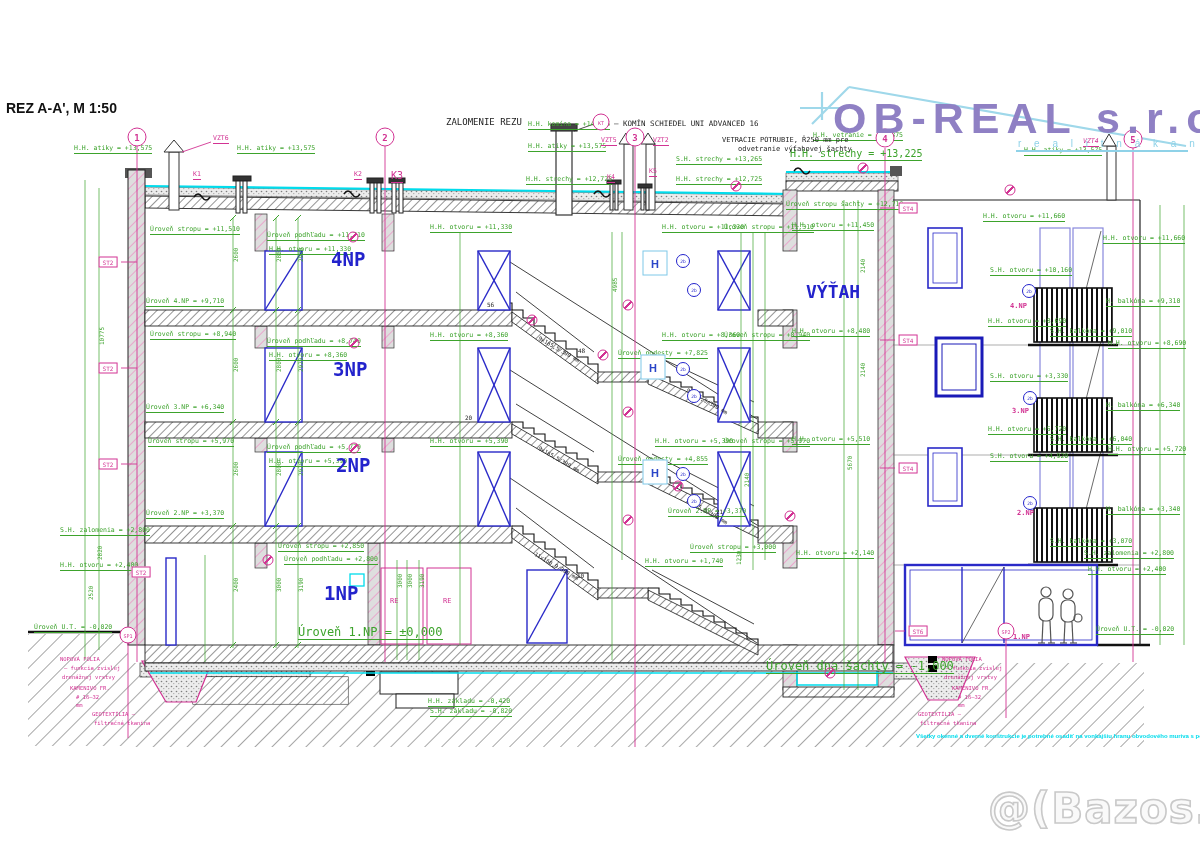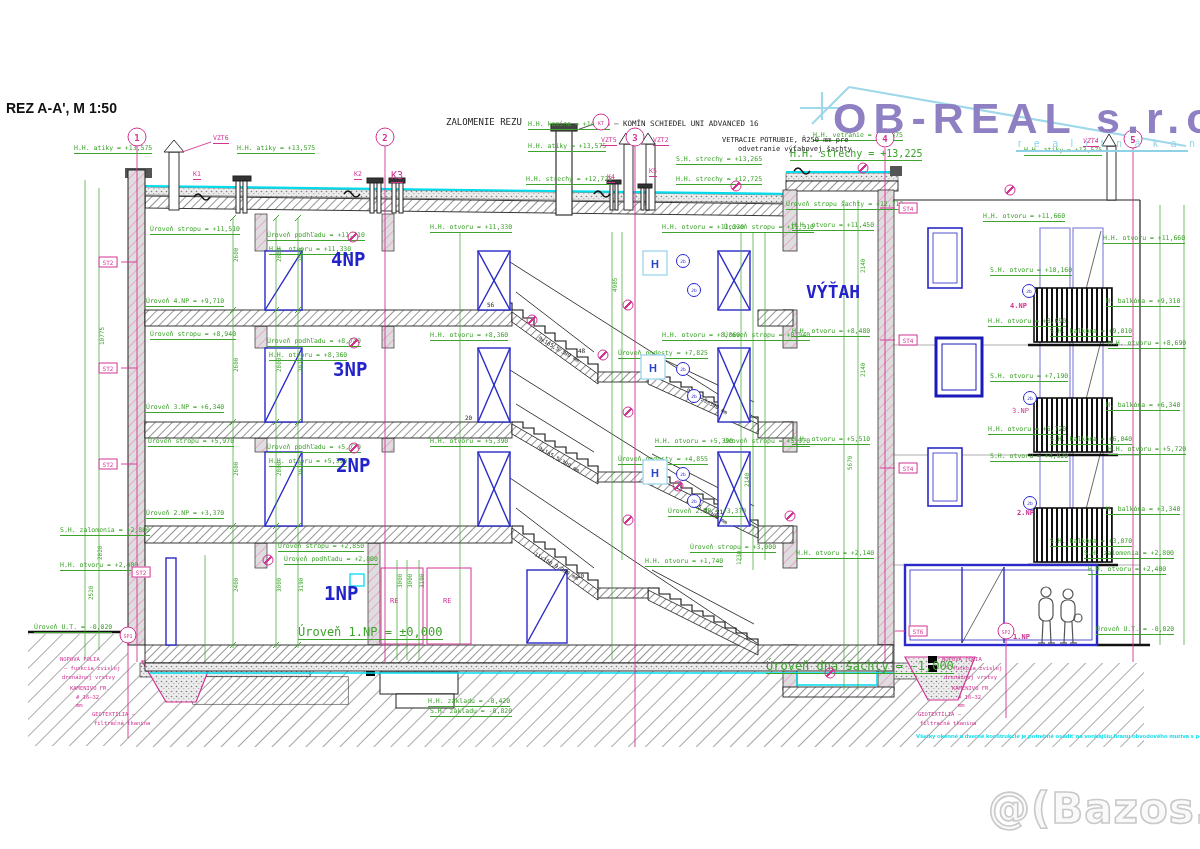--- a/index.html
+++ b/index.html
@@ -440,21 +440,21 @@
       <span class="lbl c-g u" style="left: 1084px; top: 550px; font-size: 6.5px;">S.H. zalomenia = +2,800</span>
       <span class="lbl c-g u" style="left: 1088px; top: 566px; font-size: 6.5px;">H.H. otvoru = +2,400</span>
       <span class="lbl c-g u" style="left: 1096px; top: 626px; font-size: 6.5px;">Úroveň U.T. = -0,020</span>
       <span class="lbl c-g u" style="left: 983px; top: 213px; font-size: 6.5px;">H.H. otvoru = +11,660</span>
       <span class="lbl c-g u" style="left: 1103px; top: 235px; font-size: 6.5px;">H.H. otvoru = +11,660</span>
       <span class="lbl c-g u" style="left: 990px; top: 267px; font-size: 6.5px;">S.H. otvoru = +10,160</span>
       <span class="lbl c-g u" style="left: 1106px; top: 298px; font-size: 6.5px;">H. balkóna = +9,310</span>
       <span class="lbl c-g u" style="left: 988px; top: 318px; font-size: 6.5px;">H.H. otvoru = +8,690</span>
       <span class="lbl c-g u" style="left: 1050px; top: 328px; font-size: 6.5px;">S.H. balkóna = +9,010</span>
       <span class="lbl c-g u" style="left: 1108px; top: 340px; font-size: 6.5px;">H.H. otvoru = +8,690</span>
-      <span class="lbl c-g u" style="left: 990px; top: 373px; font-size: 6.5px;">S.H. otvoru = +7,190</span>
+      <span class="lbl c-g u" style="left: 990px; top: 373px; font-size: 6.5px;">S.H. otvoru = +3,330</span>
       <span class="lbl c-g u" style="left: 1106px; top: 402px; font-size: 6.5px;">H. balkóna = +6,340</span>
       <span class="lbl c-g u" style="left: 988px; top: 426px; font-size: 6.5px;">H.H. otvoru = +5,720</span>
       <span class="lbl c-g u" style="left: 1050px; top: 436px; font-size: 6.5px;">S.H. balkóna = +6,040</span>
       <span class="lbl c-g u" style="left: 1108px; top: 446px; font-size: 6.5px;">H.H. otvoru = +5,720</span>
       <span class="lbl c-g u" style="left: 990px; top: 453px; font-size: 6.5px;">S.H. otvoru = +4,920</span>
       <span class="lbl c-g u" style="left: 1106px; top: 506px; font-size: 6.5px;">H. balkóna = +3,340</span>
       <span class="lbl c-g u" style="left: 1050px; top: 538px; font-size: 6.5px;">S.H. balkóna = +3,070</span>
       <span class="lbl c-g" style="left: 99px; top: 345px; font-size: 6px; transform: rotate(-90deg); transform-origin: left top;">10775</span>
       <span class="lbl c-g" style="left: 97px; top: 560px; font-size: 6px; transform: rotate(-90deg); transform-origin: left top;">2820</span>
       <span class="lbl c-g" style="left: 88px; top: 600px; font-size: 6px; transform: rotate(-90deg); transform-origin: left top;">2520</span>
@@ -484,21 +484,21 @@
       <span class="lbl c-m u" style="left: 653px; top: 137px; font-size: 6.5px;">VZT2</span>
       <span class="lbl c-m u" style="left: 1083px; top: 138px; font-size: 6.5px; font-style: italic;">VZT4</span>
       <span class="lbl c-m u" style="left: 193px; top: 171px; font-size: 6.5px;">K1</span>
       <span class="lbl c-m u" style="left: 354px; top: 171px; font-size: 6.5px;">K2</span>
       <span class="lbl c-m u" style="left: 391px; top: 171px; font-size: 10px;">K3</span>
       <span class="lbl c-m u" style="left: 607px; top: 174px; font-size: 6.5px;">K4</span>
       <span class="lbl c-m u" style="left: 649px; top: 168px; font-size: 6.5px;">K5</span>
       <span class="lbl c-m" style="left: 390px; top: 598px; font-size: 7px;">RE</span>
       <span class="lbl c-m" style="left: 443px; top: 598px; font-size: 7px;">RE</span>
       <span class="lbl c-m" style="left: 1010px; top: 303px; font-size: 7px; font-weight: bold;">4.NP</span>
-      <span class="lbl c-m" style="left: 1012px; top: 408px; font-size: 7px; font-weight: normal;">3.NP</span>
+      <span class="lbl c-m" style="left: 1012px; top: 408px; font-size: 7px; font-weight: bold;">3.NP</span>
       <span class="lbl c-m" style="left: 1017px; top: 510px; font-size: 7px; font-weight: bold;">2.NP</span>
       <span class="lbl c-m" style="left: 1013px; top: 634px; font-size: 7px; font-weight: bold;">1.NP</span>
       <span class="lbl c-m" style="left: 60px; top: 657px; font-size: 5.5px;">NOPOVÁ FÓLIA</span>
       <span class="lbl c-m" style="left: 64px; top: 666px; font-size: 5.5px;">– funkcia zvislej</span>
       <span class="lbl c-m" style="left: 62px; top: 675px; font-size: 5.5px;">drenážnej vrstvy</span>
       <span class="lbl c-m" style="left: 70px; top: 686px; font-size: 5.5px;">KAMENIVO FR.</span>
       <span class="lbl c-m" style="left: 76px; top: 695px; font-size: 5.5px;"># 16–32</span>
       <span class="lbl c-m" style="left: 76px; top: 703px; font-size: 5.5px;">mm</span>
       <span class="lbl c-m" style="left: 92px; top: 712px; font-size: 5.5px;">GEOTEXTÍLIA –</span>
       <span class="lbl c-m" style="left: 94px; top: 721px; font-size: 5.5px;">filtračná tkanina</span>

